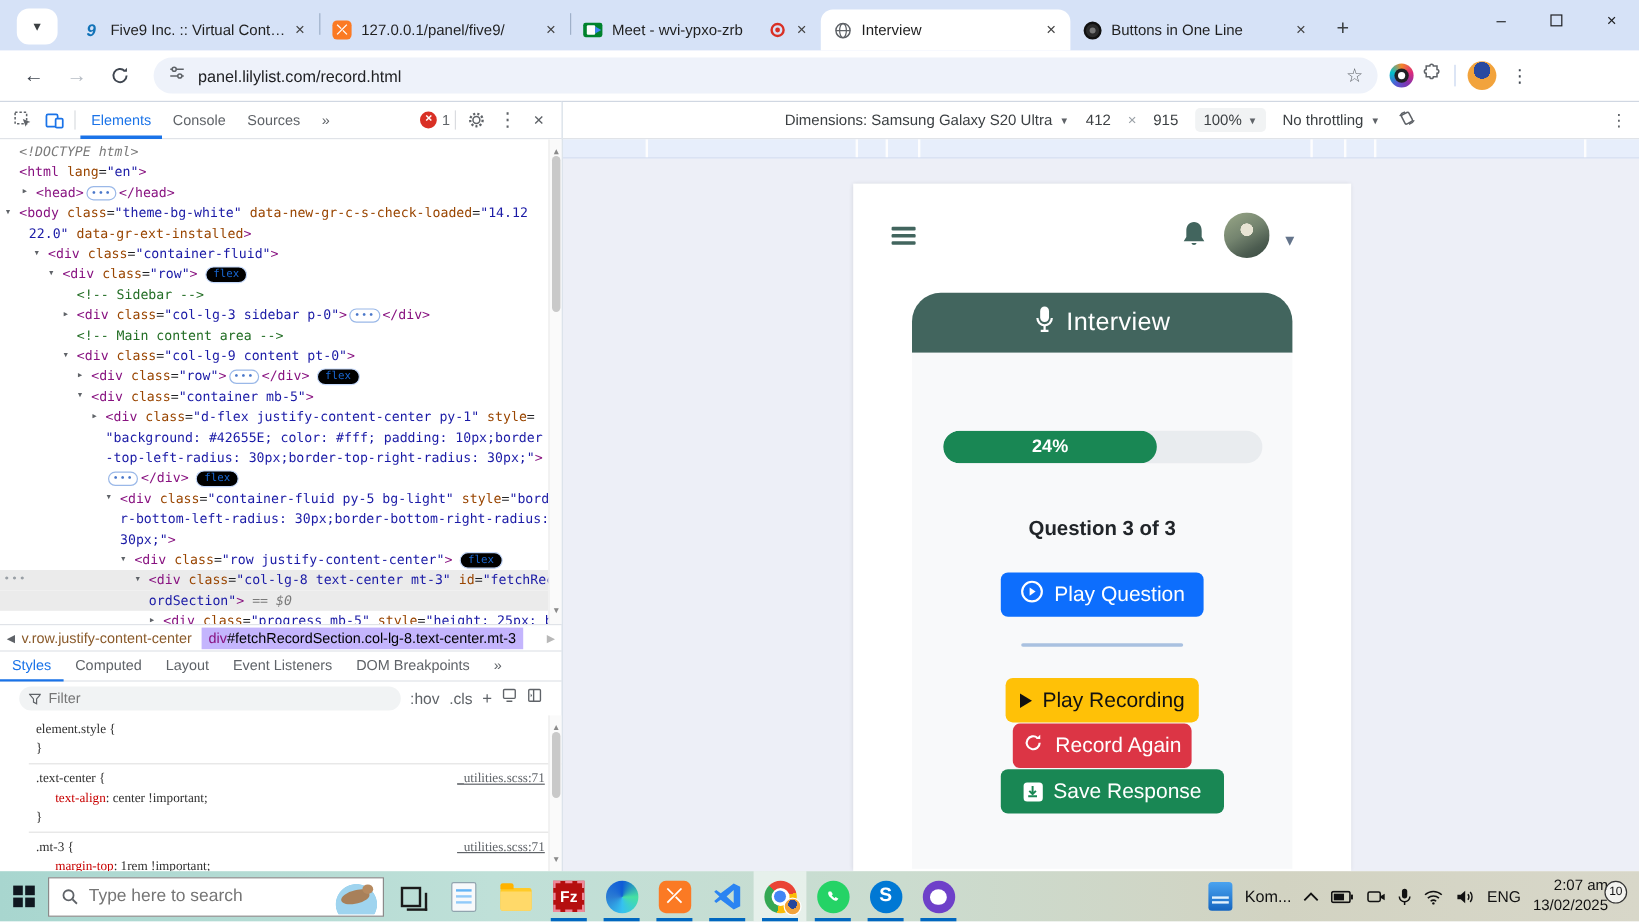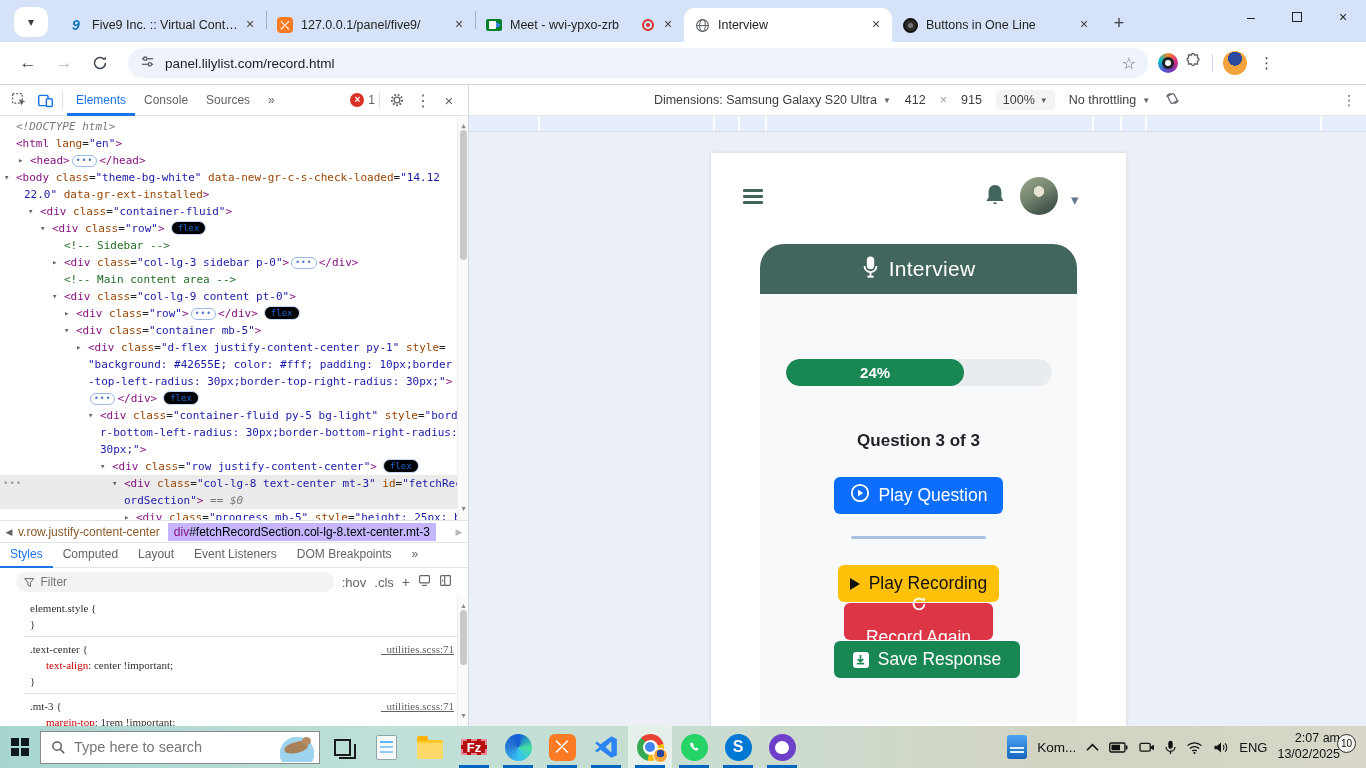--- a/index.html
+++ b/index.html
@@ -117,21 +117,21 @@
   .ph-chevron { position:absolute; left:360px; top:38px; color:#64748b; font-size:15px; }
   .ph-header { margin:0 49px; height:50px; border-radius:24px 24px 0 0; display:flex; align-items:center; justify-content:center; gap:10px; color:#fff; font-size:21px; letter-spacing:.3px; }
   .ph-body { margin:0 49px; background:#f8f9fa; height:430px; position:relative; }
   .progress-track { position:absolute; left:26px; top:65px; width:266px; height:27px; background:#e9ecef; border-radius:14px; overflow:hidden; }
   .progress-fill { height:100%; border-radius:14px; display:flex; align-items:center; justify-content:center; color:#fff; font-weight:bold; font-size:15px; }
   .ph-question { position:absolute; left:0; right:0; top:137px; text-align:center; font-size:17px; font-weight:bold; color:#212529; }
   .btn { position:absolute; display:flex; align-items:center; justify-content:center; gap:9px; border-radius:6px; font-size:17.5px; color:#fff; }
   .btn-playq { left:74px; top:183px; width:169px; height:37px; }
   .audio-line { position:absolute; left:91px; top:242px; width:135px; height:3px; background:#a9c1e0; border-radius:2px; }
   .btn-playrec { left:78px; top:271px; width:161px; height:37px; color:#111; }
-  .btn-recagain { left:84px; top:309px; width:149px; height:37px;flex-direction:column; }
+  .btn-recagain { left:84px; top:309px; width:149px; height:37px; }
   .btn-saveresp { left:74px; top:347px; width:186px; height:37px; }
   .tri-black { width:0; height:0; border-left:10px solid #111; border-top:6px solid transparent; border-bottom:6px solid transparent; }
   .saveic { width:16px; height:16px; background:#fff; border-radius:3px; display:flex; align-items:center; justify-content:center; }
 
   
   .taskbar { height:42px; background:linear-gradient(90deg,#a8d6cf 0%,#bfe0d8 30%,#cbdccf 55%,#d2d3c2 78%,#d8d7c9 100%); display:flex; align-items:center; position:relative; }
   .tb-start { width:40px; height:42px; display:flex; align-items:center; justify-content:center; }
   .winlogo { width:18px; height:18px; display:grid; grid-template-columns:8px 8px; grid-template-rows:8px 8px; gap:2px; }
   .winlogo div { background:#101820; }
   .tb-search { width:280px; height:33px; background:#fff; border:1px solid #8a8a8a; display:flex; align-items:center; padding:0 10px; gap:8px; position:relative; }
@@ -142,21 +142,21 @@
   .tb-cell { width:44px; height:42px; display:flex; align-items:center; justify-content:center; position:relative; }
   .tb-cell.running::after { content:""; position:absolute; left:7px; right:7px; bottom:0; height:3px; background:#0067c0; }
   .tb-cell.activeapp { background:rgba(255,255,255,.55); }
   .taskview { width:17px; height:17px; border:2px solid #1a1a1a; position:relative; background:transparent; }
   .taskview::before { content:""; position:absolute; left:3px; top:3px; right:-7px; bottom:-5px; border-right:2px solid #1a1a1a; border-bottom:2px solid #1a1a1a; }
   .notepadic { width:21px; height:25px; background:#f7f9fb; border:1px solid #90a4ae; border-radius:2px; position:relative; }
   .notepadic::before { content:""; position:absolute; left:3px; top:5px; right:3px; height:2px; background:#64b5f6; box-shadow:0 5px 0 #90caf9, 0 10px 0 #90caf9; }
   .folderic { width:26px; height:19px; background:#ffca28; border-radius:2px; position:relative; margin-top:5px; }
   .folderic::before { content:""; position:absolute; left:0; top:-4px; width:11px; height:5px; background:#ffb300; border-radius:2px 2px 0 0; }
   .folderic::after { content:""; position:absolute; inset:3px 0 0 0; background:#ffd969; border-radius:1px 1px 2px 2px; }
-  .fzic { width:26px; height:16px; background:#b50f0f; color:#fff; font-weight:bold; font-size:13px; display:flex; align-items:center; justify-content:center; border:2px dashed #e89; }
+  .fzic { width:26px; height:26px; background:#b50f0f; color:#fff; font-weight:bold; font-size:13px; display:flex; align-items:center; justify-content:center; border:2px dashed #e89; }
   .edgeic { width:27px; height:27px; border-radius:50%; background:conic-gradient(from 180deg,#35c1f1,#2b7cd3,#0f5bd7,#46e0a2,#35c1f1); }
   .xamppic { width:27px; height:27px; border-radius:6px; background:#fb7a24; color:#fff; font-weight:bold; font-size:16px; display:flex; align-items:center; justify-content:center; }
   .chromeic { width:27px; height:27px; border-radius:50%; background:conic-gradient(from -45deg,#ea4335 0 33%,#fbbc05 33% 66%,#34a853 66% 100%); position:relative; }
   .chromeic::before { content:""; position:absolute; inset:6px; background:#fff; border-radius:50%; }
   .chromeic::after { content:""; position:absolute; inset:8.5px; background:#4285f4; border-radius:50%; }
   .chrome-overlay { position:absolute; right:4px; bottom:5px; width:15px; height:15px; border-radius:50%; background:radial-gradient(circle at 50% 35%,#28479c 0 34%,#f2a33c 35%); border:1.5px solid #fff; }
   .wappic { width:27px; height:27px; border-radius:50%; background:#25d366; display:flex; align-items:center; justify-content:center; }
   .skypeic { width:27px; height:27px; border-radius:50%; background:#0078d4; color:#fff; font-weight:bold; font-size:16px; display:flex; align-items:center; justify-content:center; }
   .gitic { width:27px; height:27px; border-radius:50%; background:#6e40c9; display:flex; align-items:center; justify-content:center; }
   .gitic::before { content:""; width:14px; height:13px; background:#fff; border-radius:50% 50% 46% 46%; }

